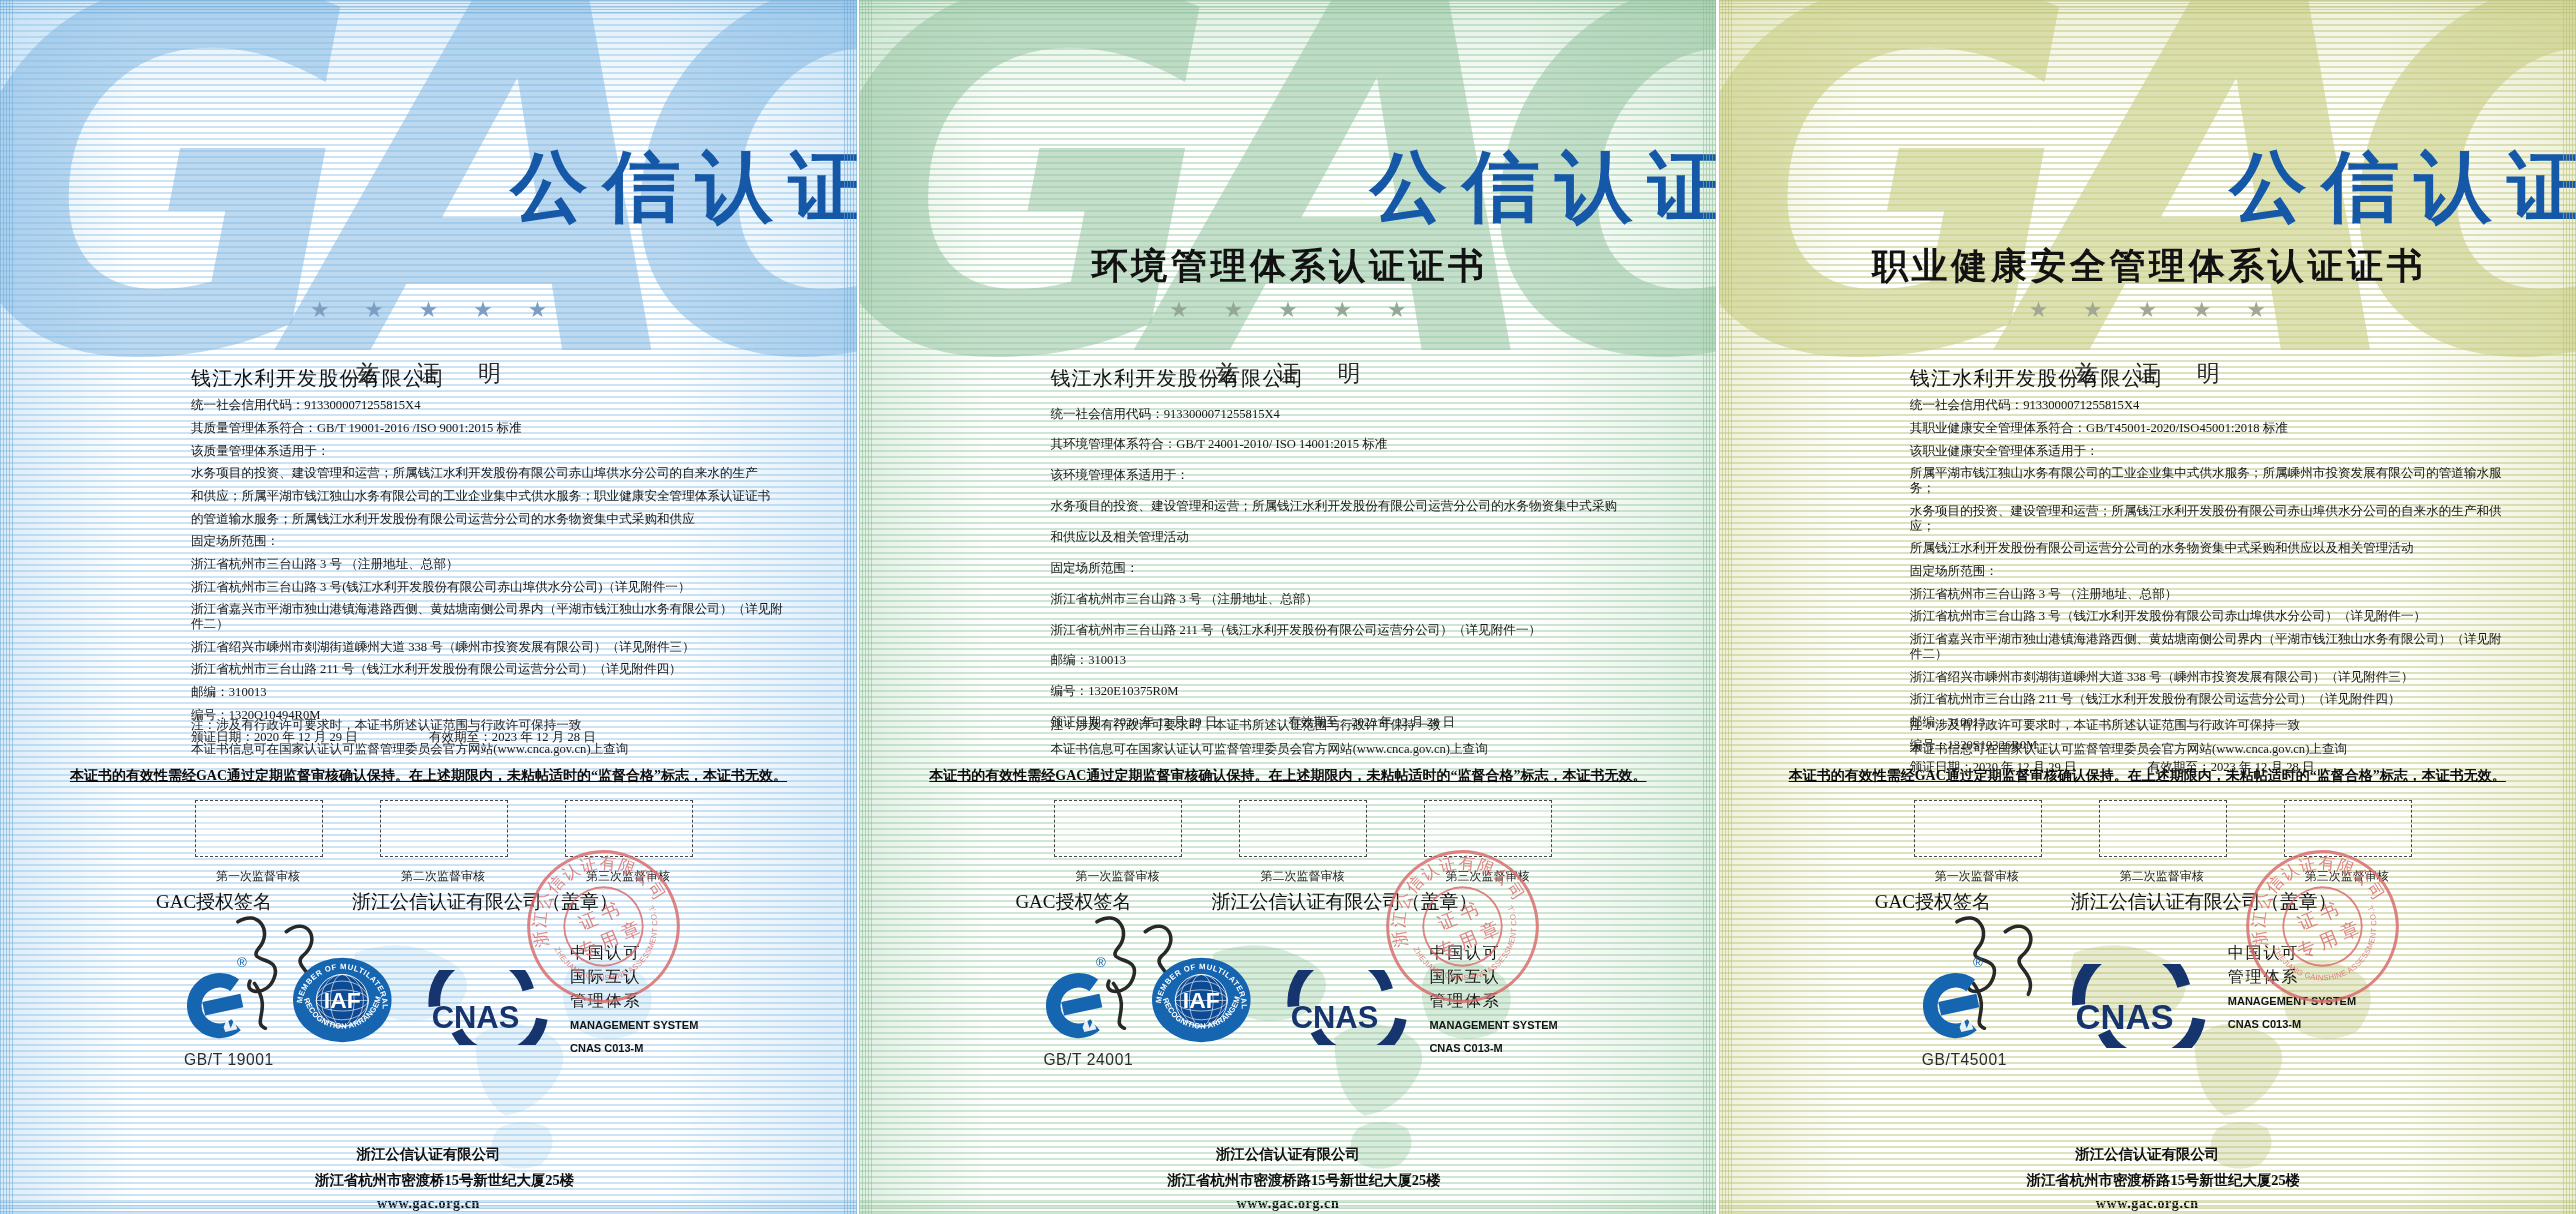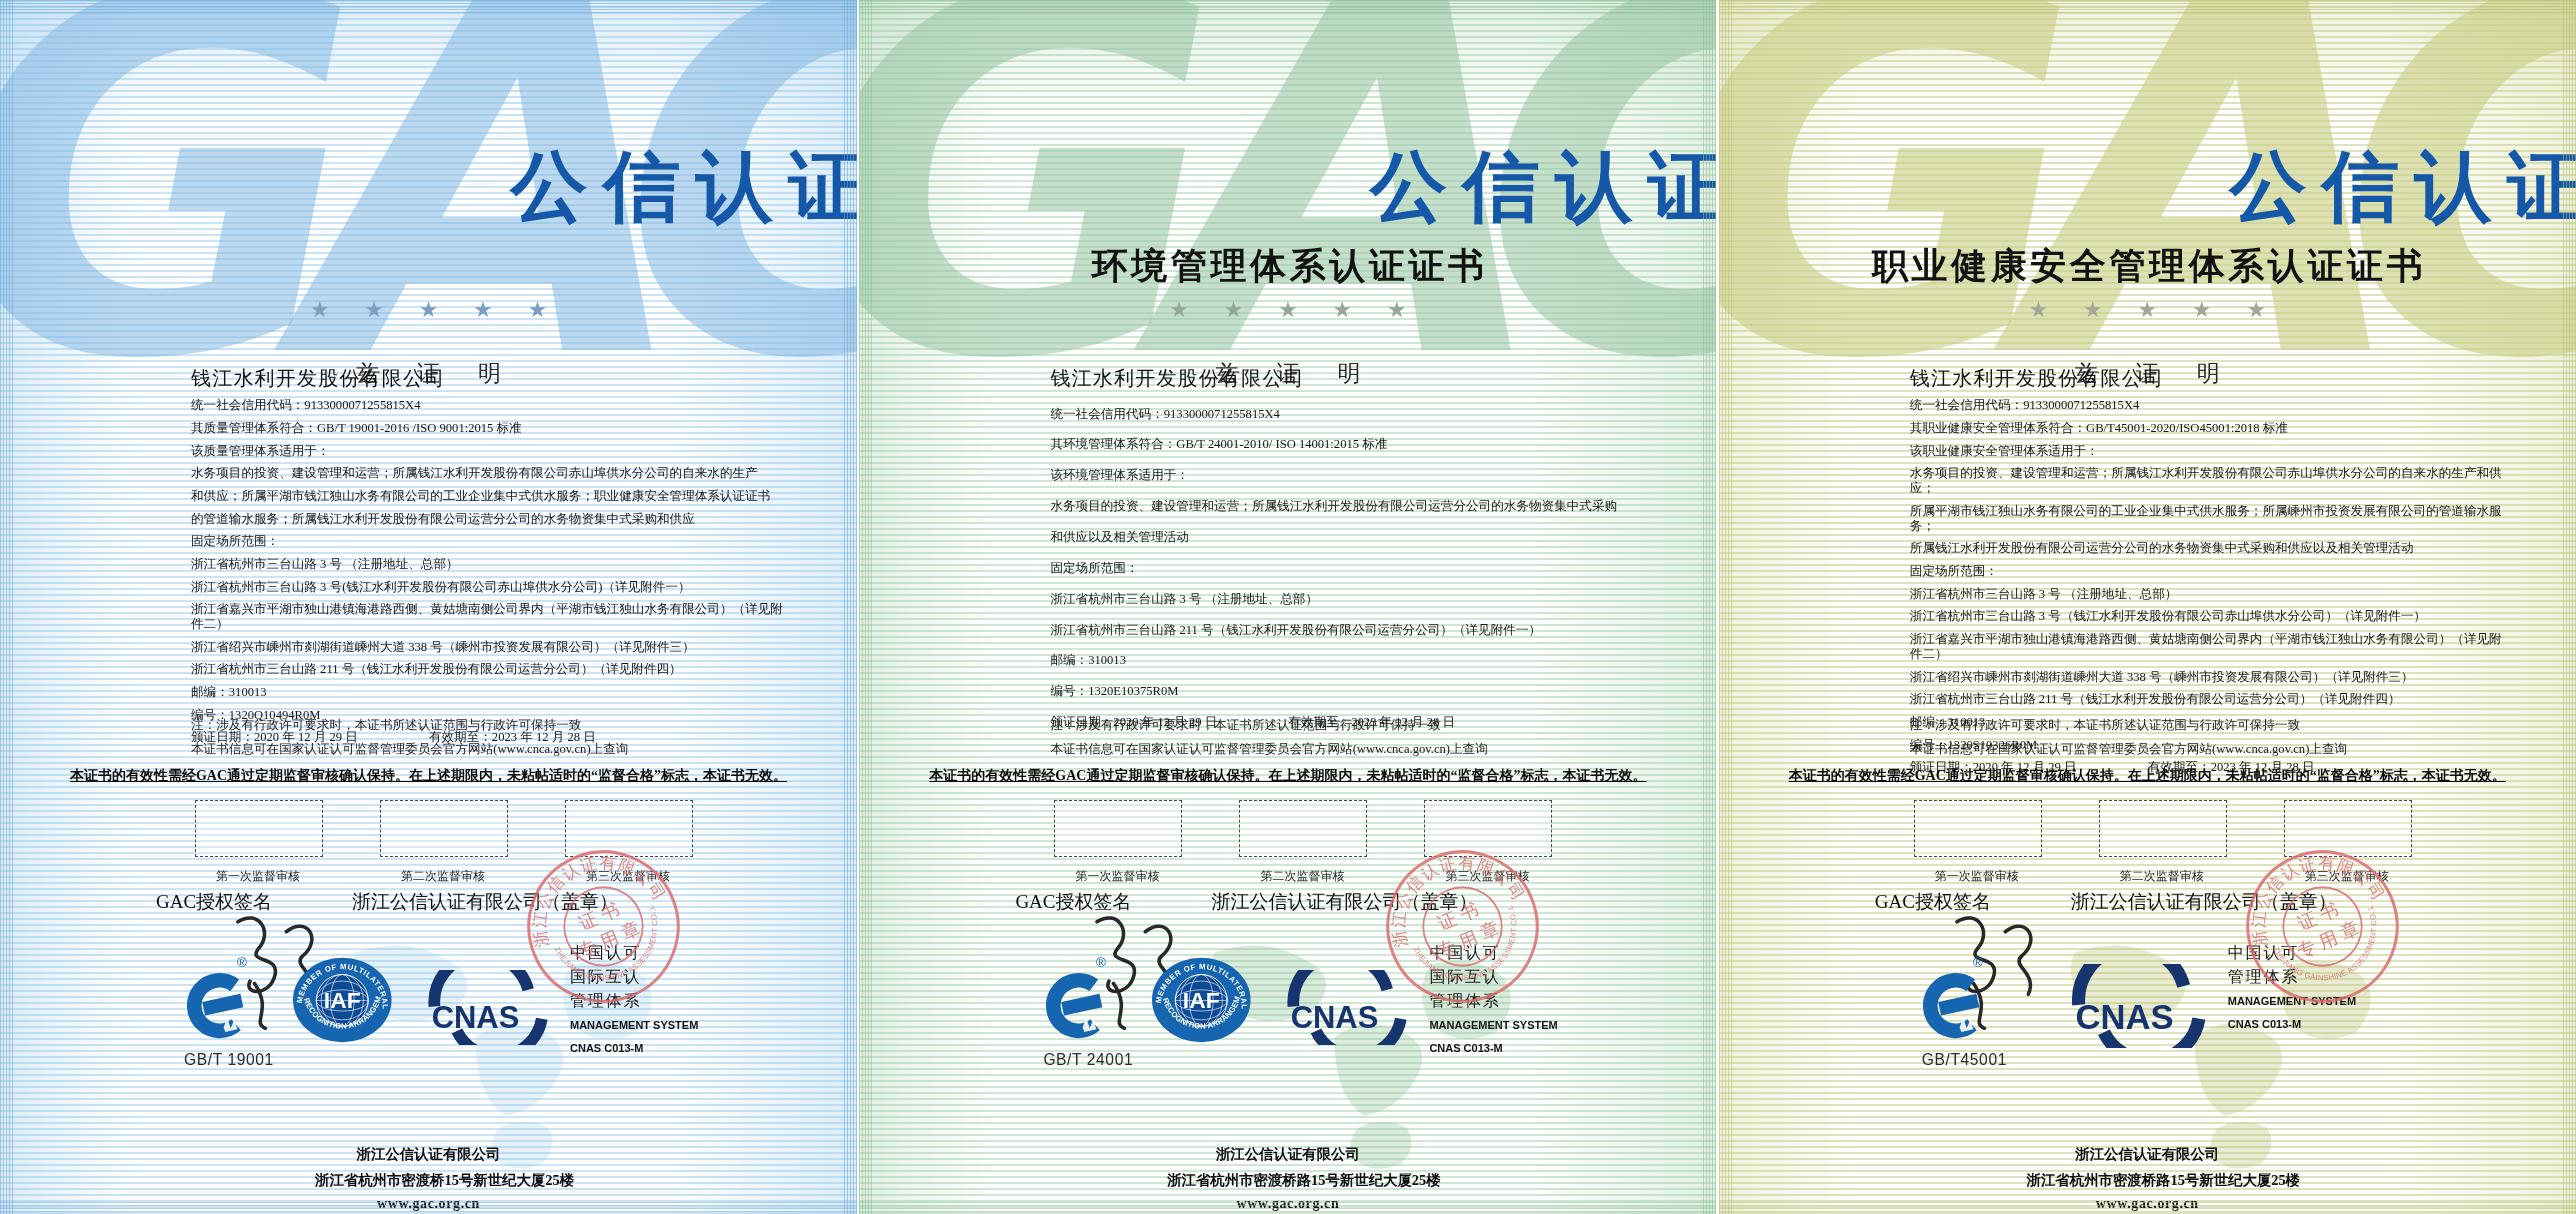--- a/index.html
+++ b/index.html
@@ -322,22 +322,22 @@
   <div class="content">
     <div class="brand">公信认证</div>
     <div class="subtitle">职业健康安全管理体系认证证书</div>
     <div class="stars">★★★★★</div>
     <div class="certify">兹证明</div>
     <div class="body">
       <div class="company">钱江水利开发股份有限公司</div>
       <div class="line">统一社会信用代码：9133000071255815X4</div>
       <div class="line">其职业健康安全管理体系符合：GB/T45001-2020/ISO45001:2018 标准</div>
       <div class="line">该职业健康安全管理体系适用于：</div>
+      <div class="line">所属平湖市钱江独山水务有限公司的工业企业集中式供水服务；所属嵊州市投资发展有限公司的管道输水服务；</div>
       <div class="line">水务项目的投资、建设管理和运营；所属钱江水利开发股份有限公司赤山埠供水分公司的自来水的生产和供应；</div>
-      <div class="line">所属平湖市钱江独山水务有限公司的工业企业集中式供水服务；所属嵊州市投资发展有限公司的管道输水服务；</div>
       <div class="line">所属钱江水利开发股份有限公司运营分公司的水务物资集中式采购和供应以及相关管理活动</div>
       <div class="line">固定场所范围：</div>
       <div class="line">浙江省杭州市三台山路 3 号 （注册地址、总部）</div>
       <div class="line">浙江省杭州市三台山路 3 号（钱江水利开发股份有限公司赤山埠供水分公司）（详见附件一）</div>
       <div class="line">浙江省嘉兴市平湖市独山港镇海港路西侧、黄姑塘南侧公司界内（平湖市钱江独山水务有限公司）（详见附件二）</div>
       <div class="line">浙江省绍兴市嵊州市剡湖街道嵊州大道 338 号（嵊州市投资发展有限公司）（详见附件三）</div>
       <div class="line">浙江省杭州市三台山路 211 号（钱江水利开发股份有限公司运营分公司）（详见附件四）</div>
       <div class="line">邮编：310013</div>
       <div class="line">编号：1320S10326R0M</div>
       <div class="line dates">

